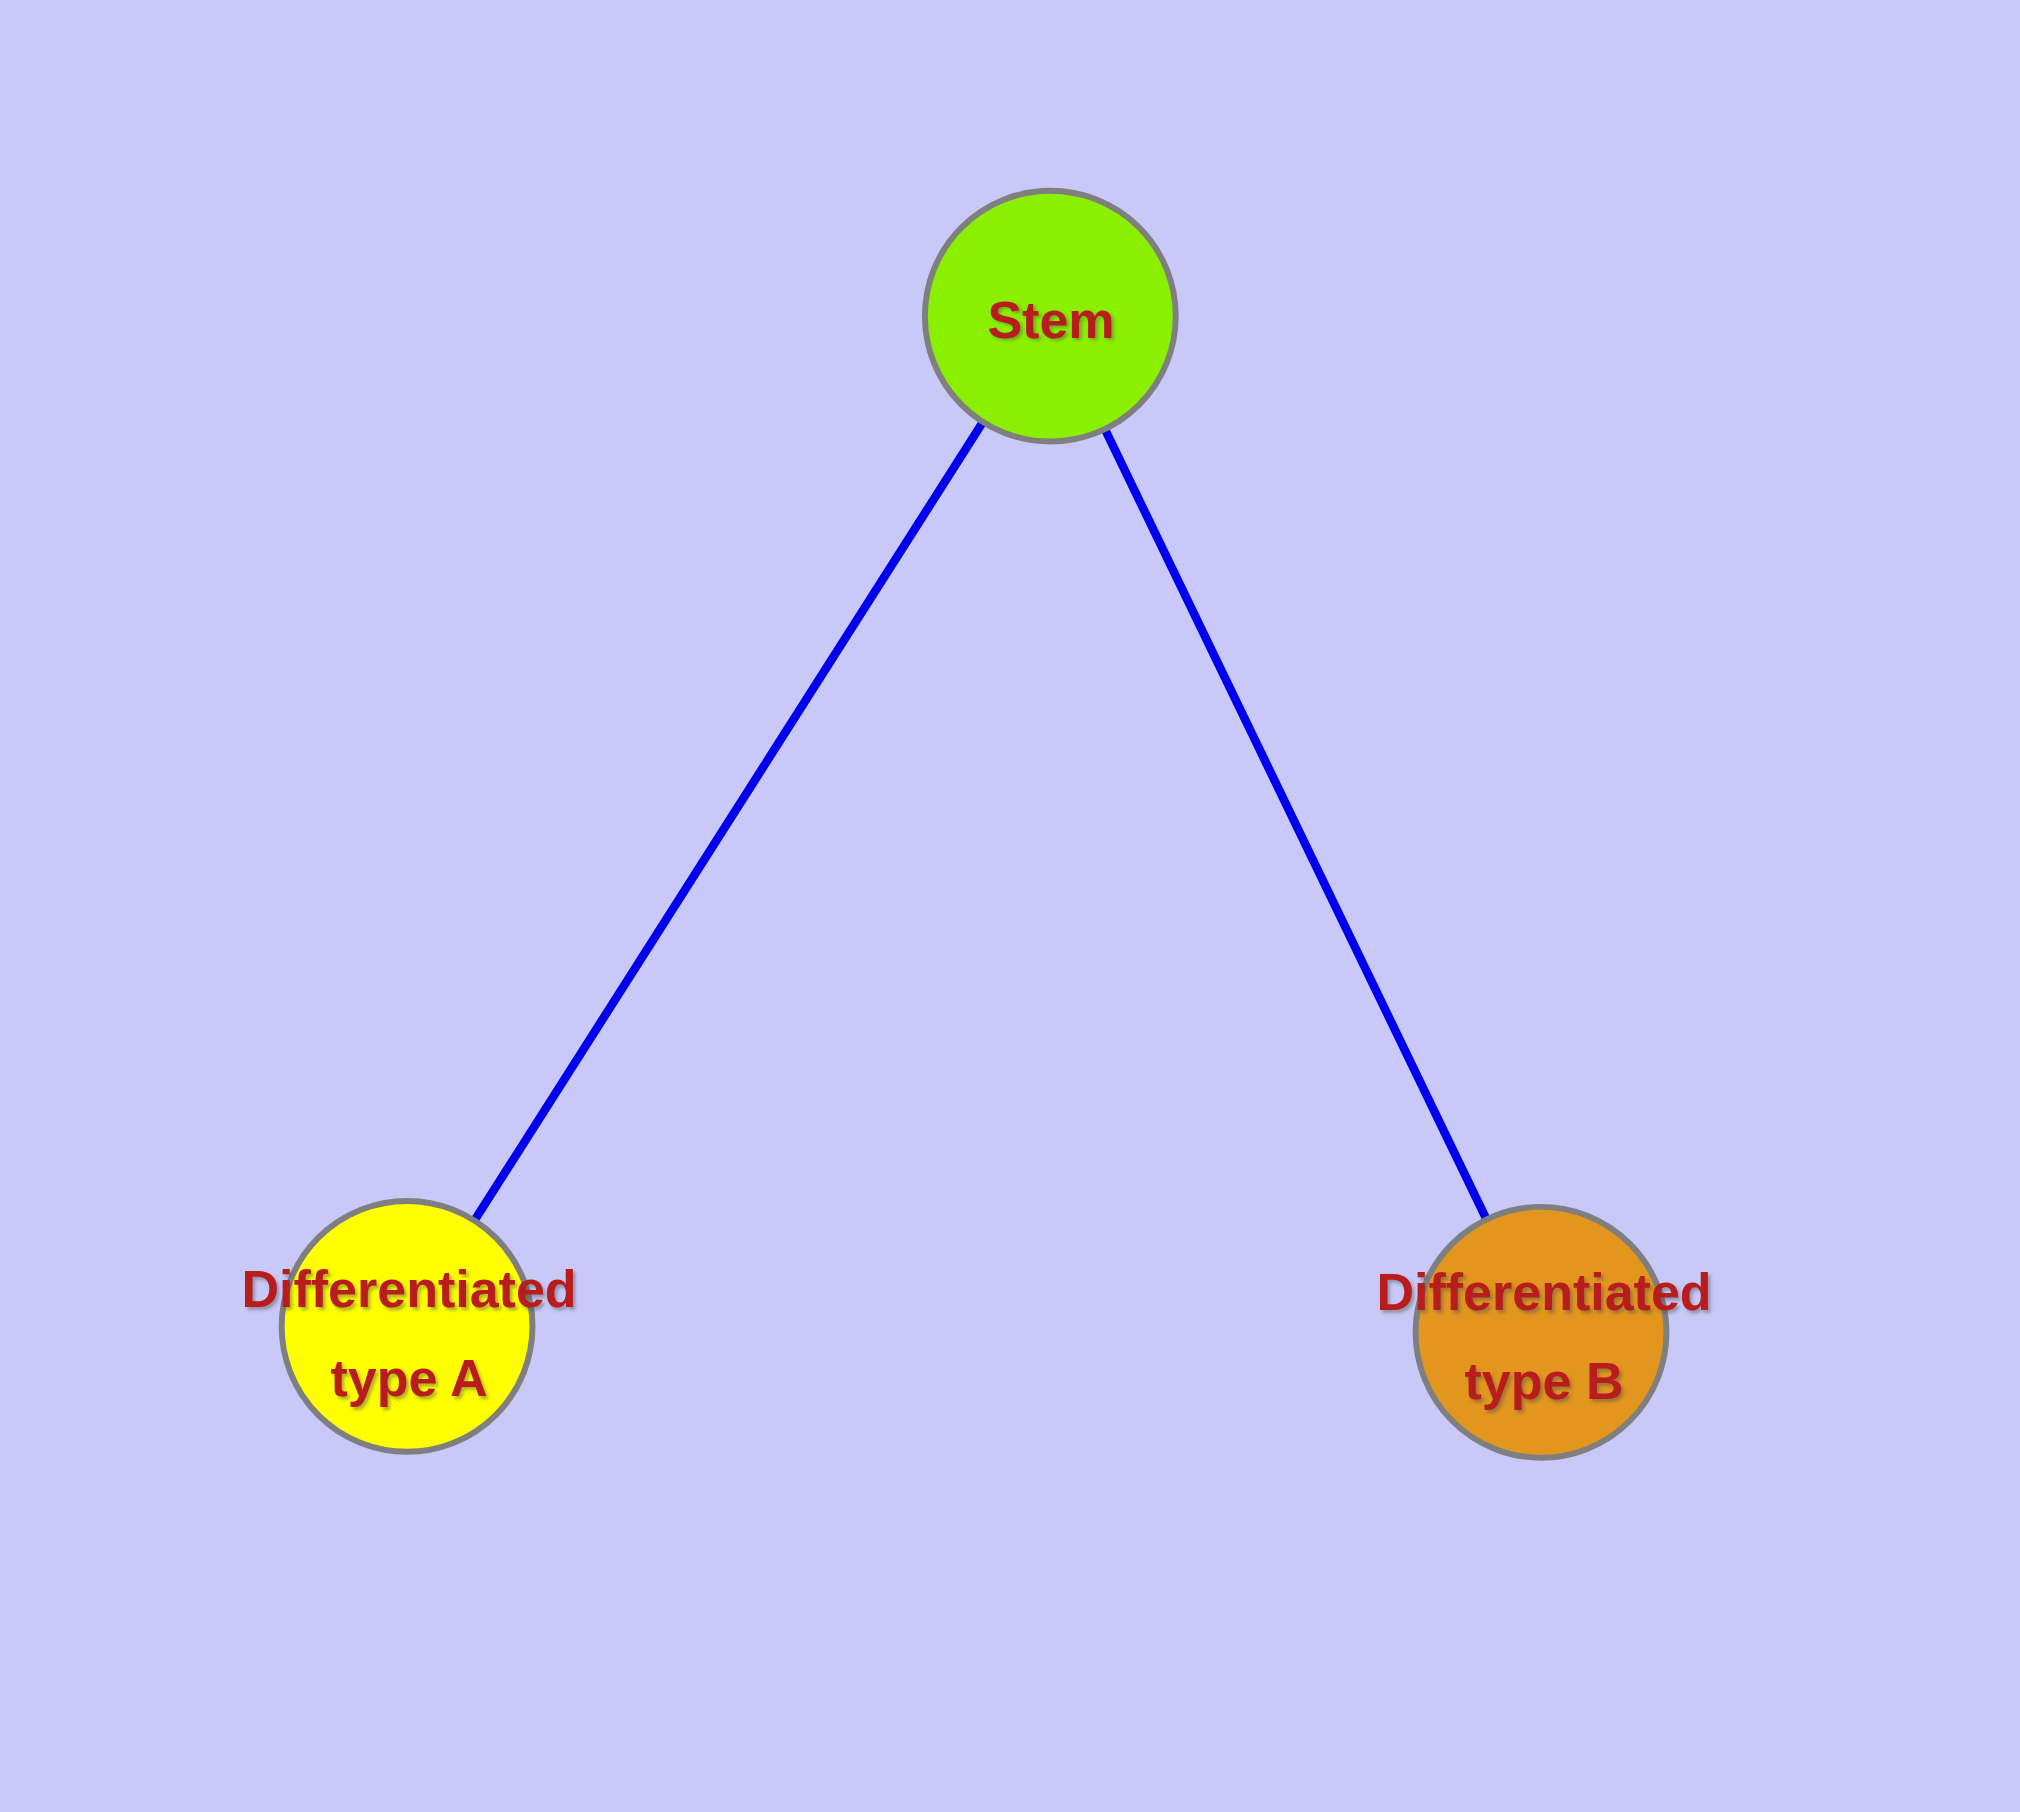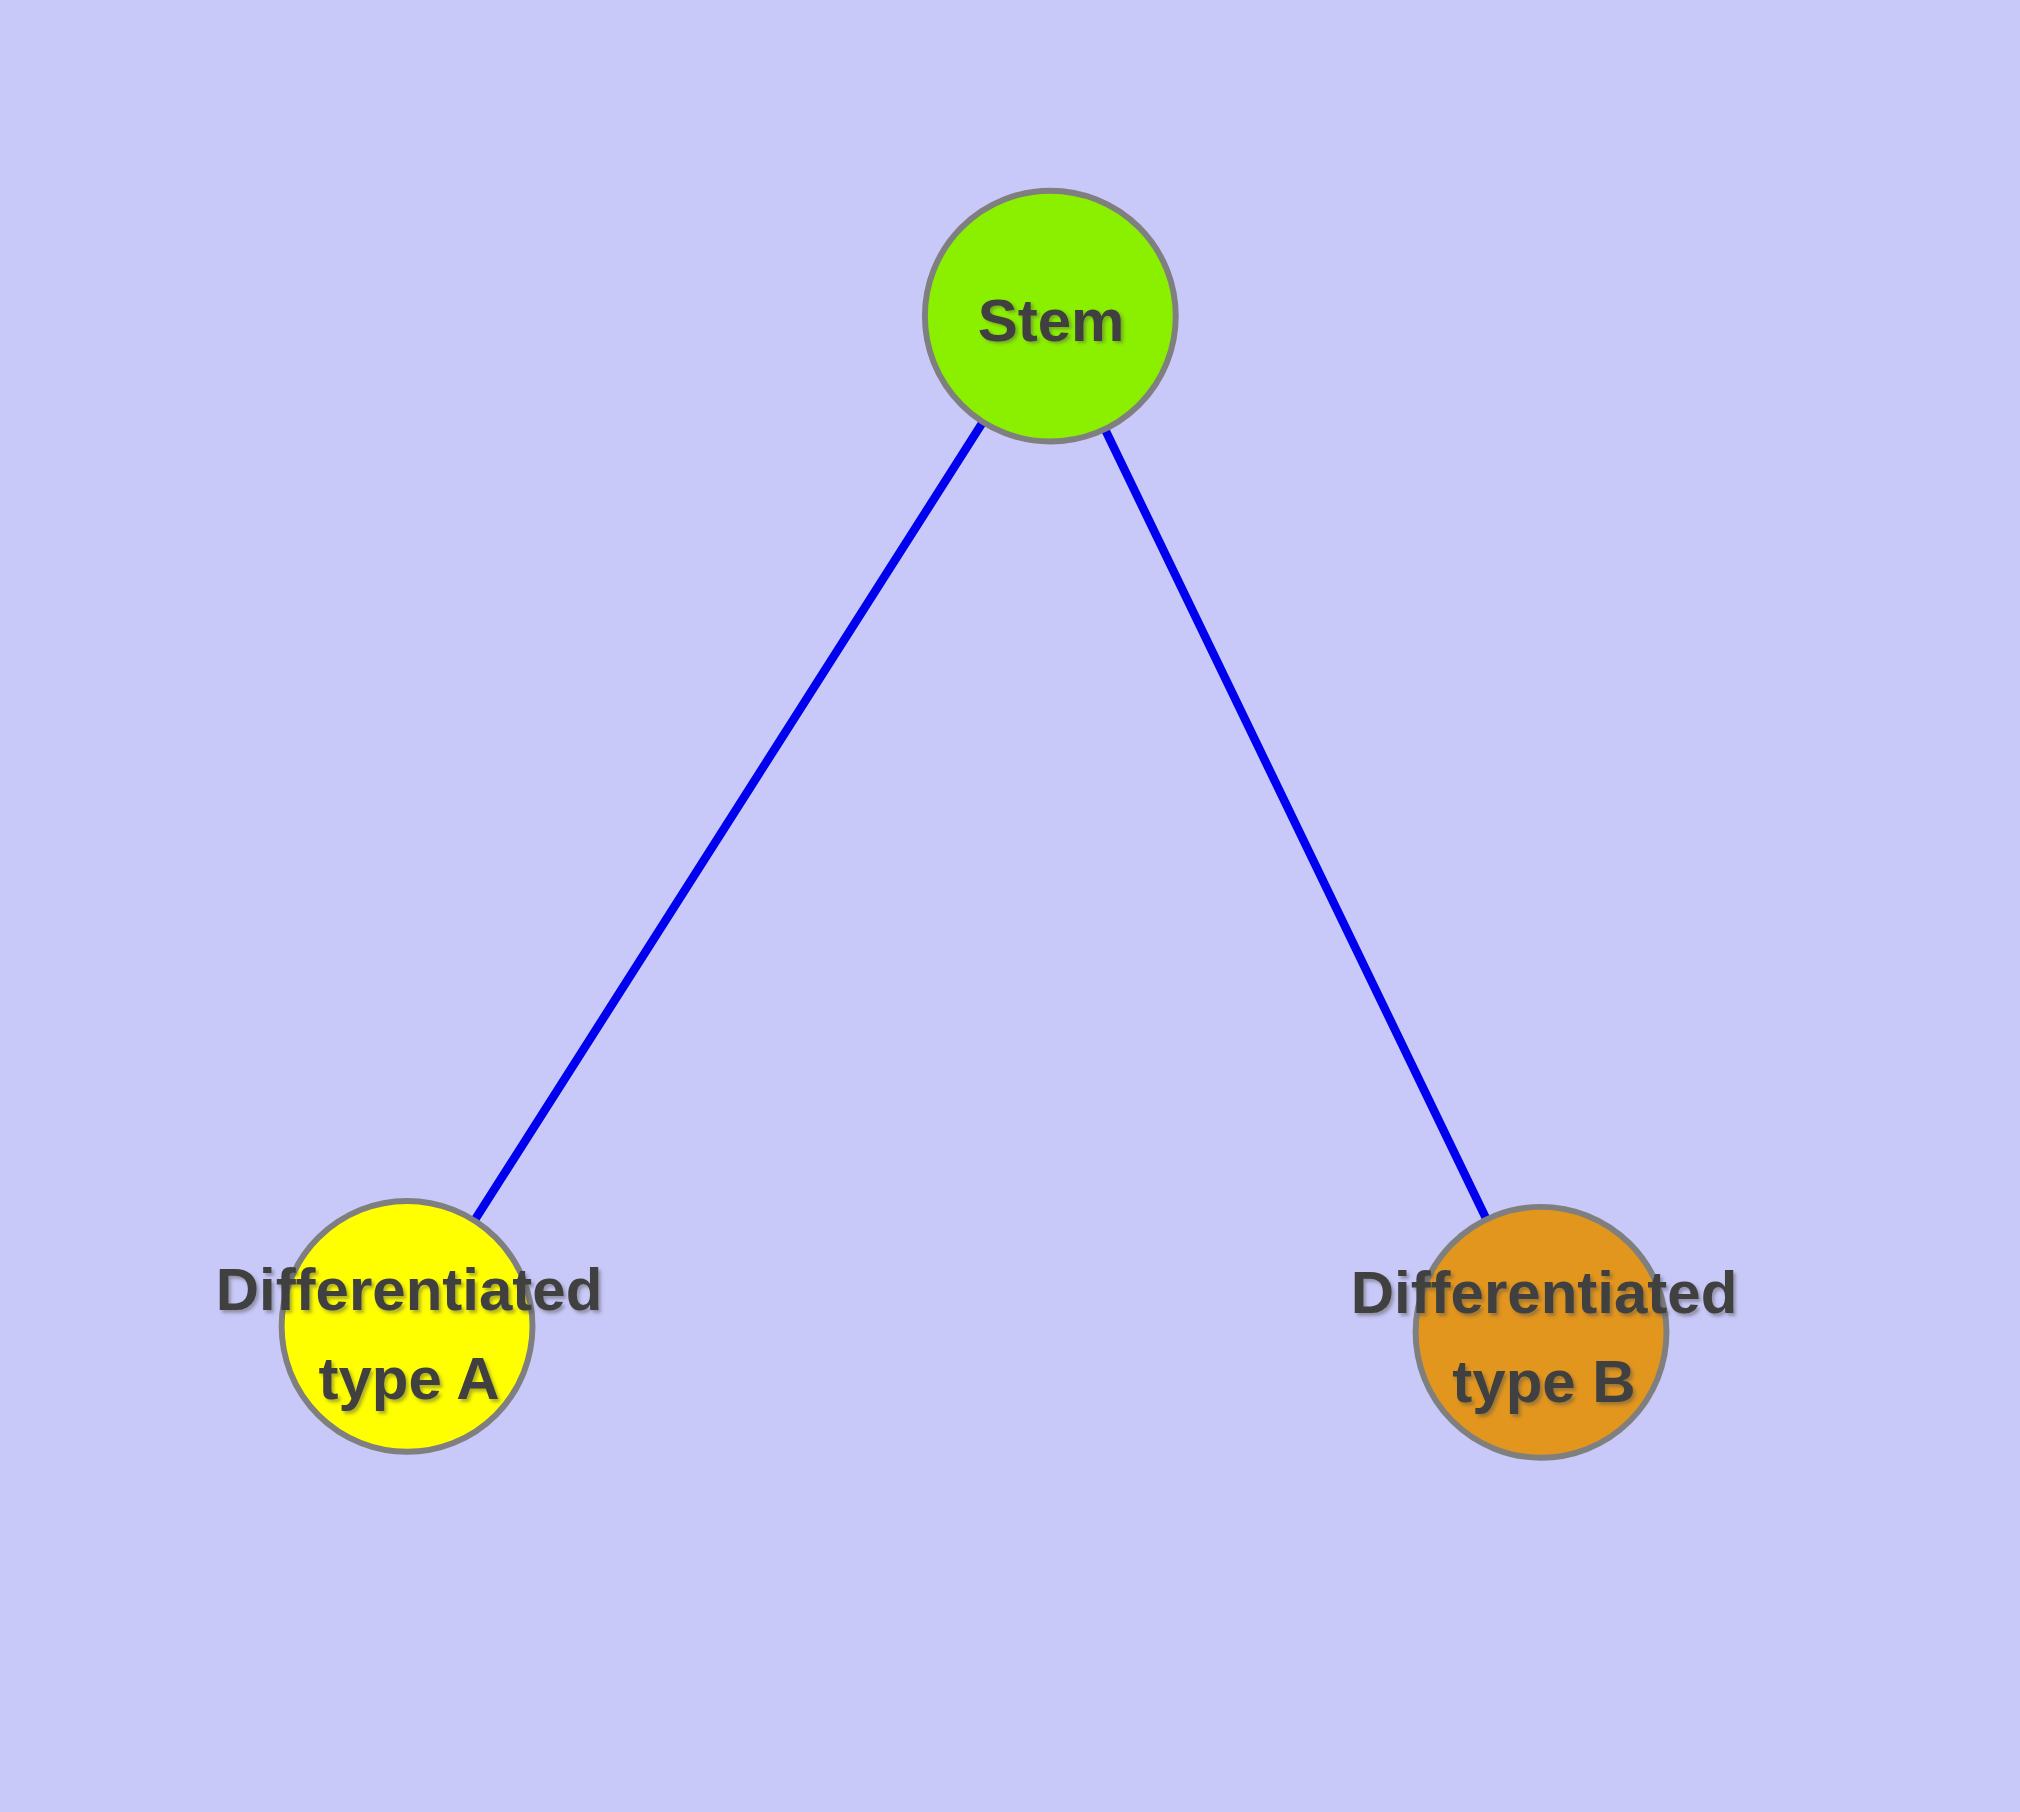--- a/index.html
+++ b/index.html
@@ -25,24 +25,24 @@
   .edge {
     stroke-width: 10px;
     stroke-linecap: round;
   }
   .node {
     stroke-width: 7px;
   }
   .node-label {
     position: absolute;
     transform: translate(-50%, -50%);
-    font-size: 60px;
+    font-size: 52px;
     font-weight: bold;
     line-height: 89px;
-    color: #404040;
+    color: #b91c1c;
     text-align: center;
     white-space: pre-line;
     letter-spacing: 0px;
     text-shadow: 2.5px 2.5px 3.4px rgba(80, 80, 80, 0.45);
   }
 </style>
 </head>
 <body>
 
 <div class="canvas">

